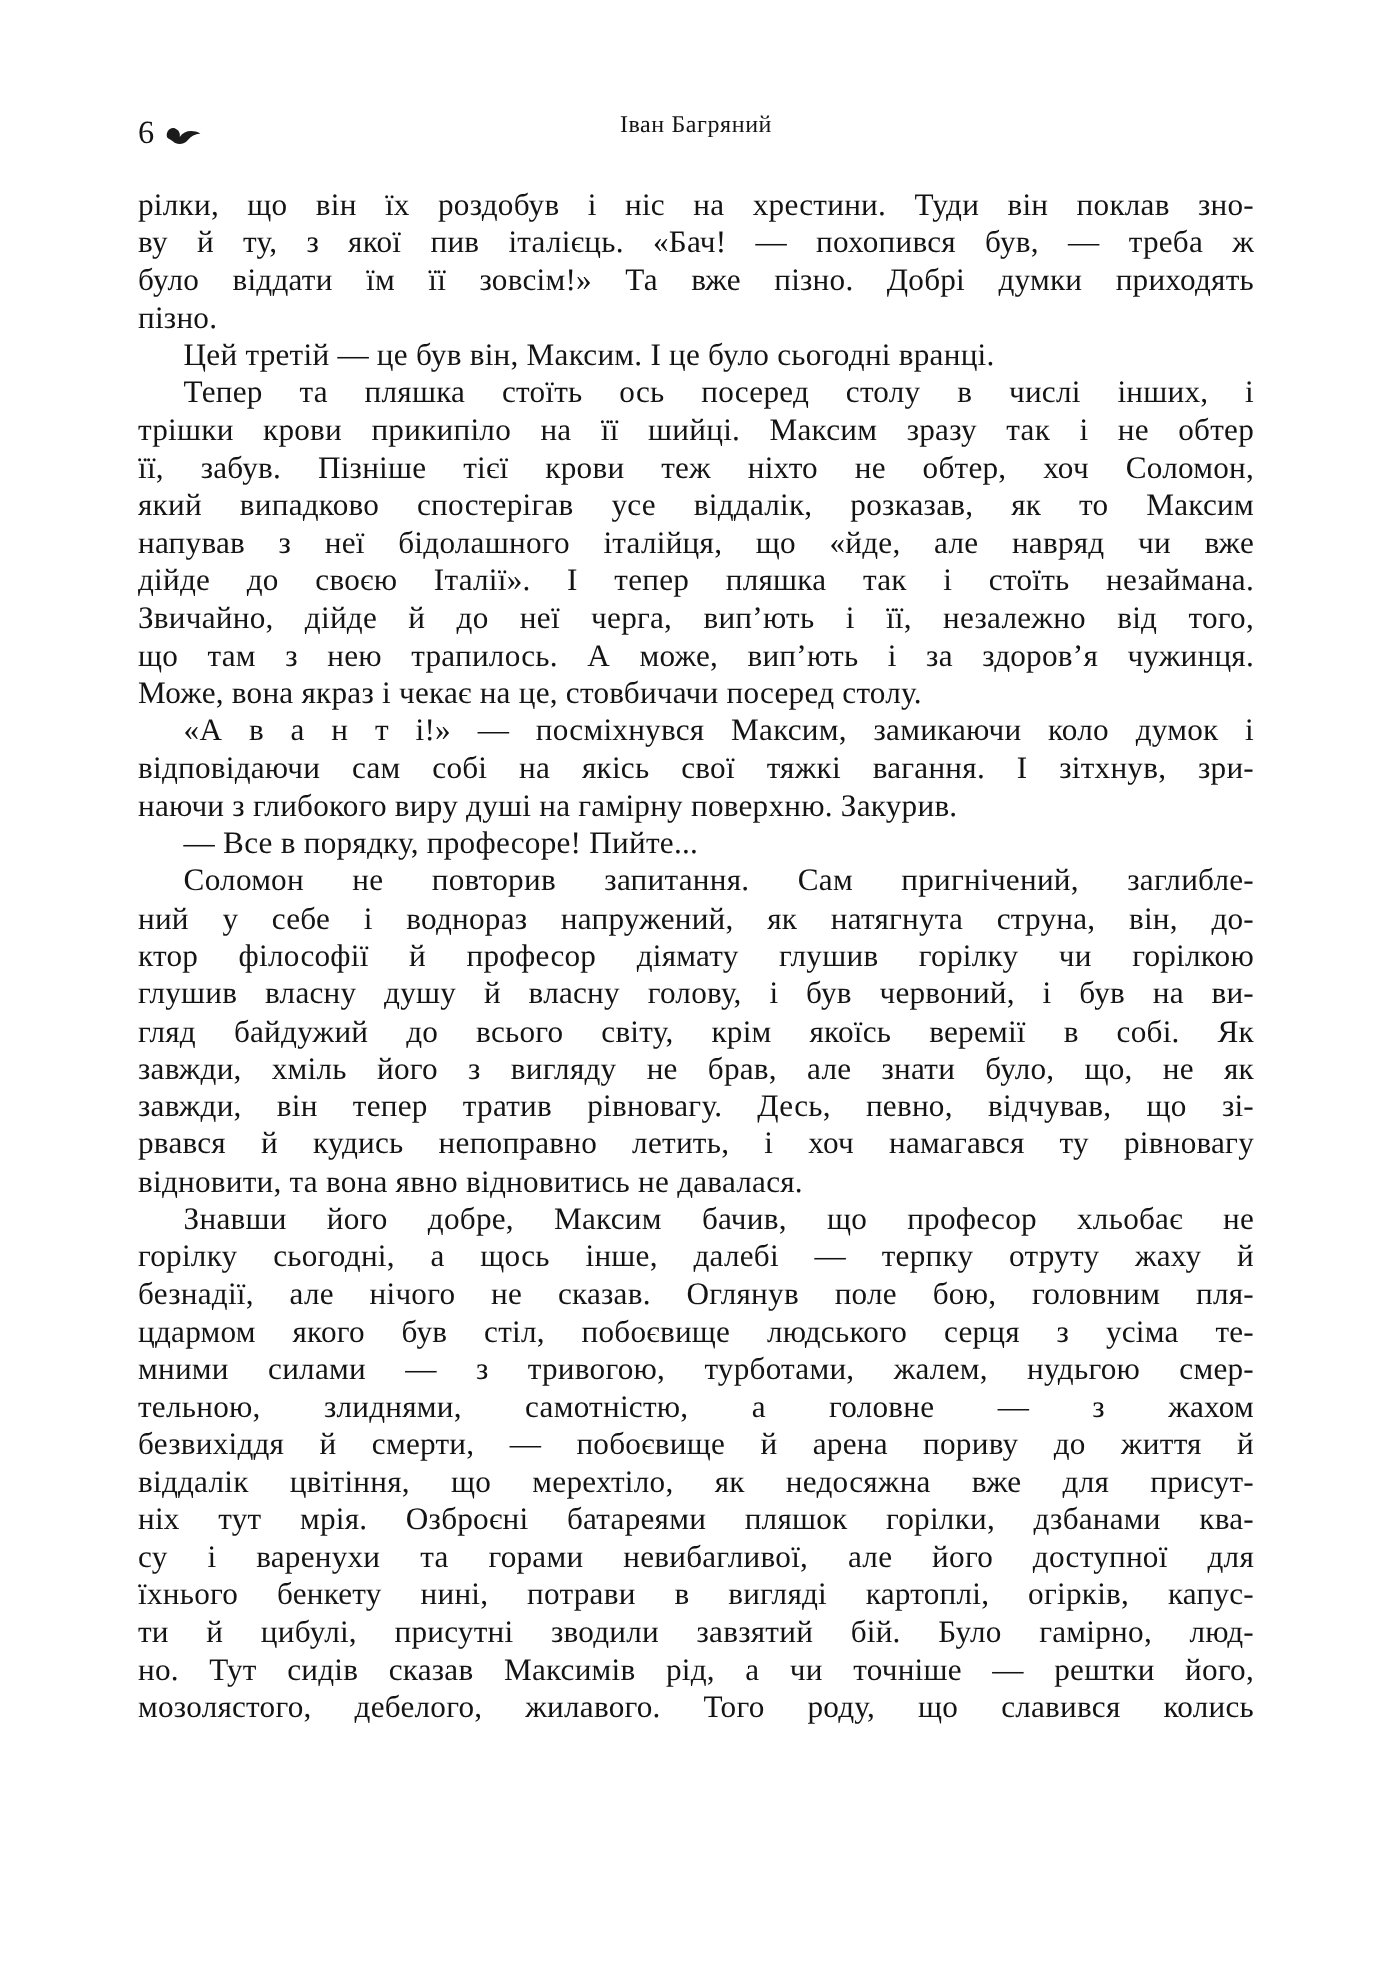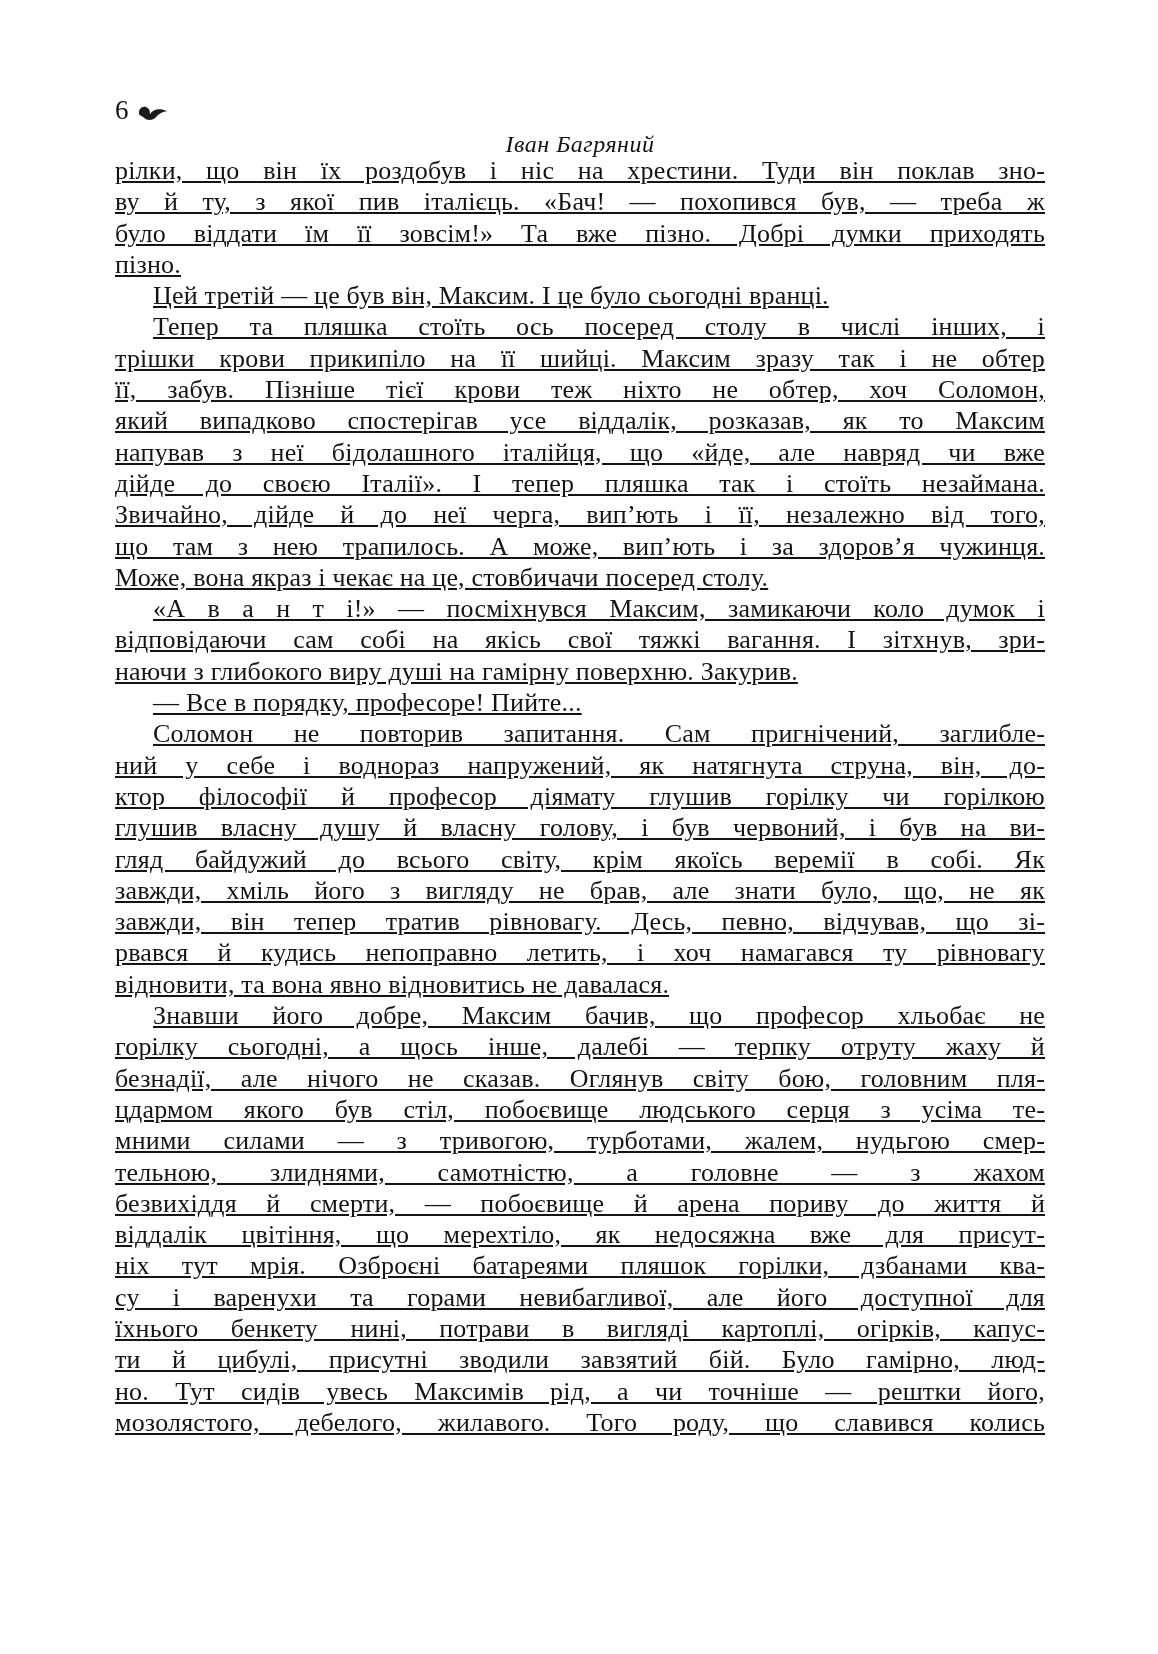--- a/index.html
+++ b/index.html
@@ -29,39 +29,36 @@
     gap: 8px;
   }
   .page-number { font-size: 27px; color: #141414; }
   .fleuron { display: inline-block; margin-top: 6px; }
   .header-title {
     position: absolute;
     left: 0;
     right: 0;
     top: 1px;
     text-align: center;
-    font-style: italic;
-    font-size: 24px;
+    font-size: 20px;
     letter-spacing: 0.5px;
-    margin-top: 38px;
   }
   .text-body {
     position: absolute;
     top: 155px;
     left: 115px;
     width: 930px;
     font-size: 26px;
     line-height: 31.3px;
   }
   .line {
     text-align: justify;
     text-align-last: justify;
     white-space: nowrap;
     letter-spacing: 0.2px;
-    text-decoration: underline;
   }
   .line.last {
     text-align-last: left;
   }
   .line.indent {
     text-indent: 38px;
   }
 </style>
 </head>
 <body>
@@ -107,27 +104,27 @@
       <div class="line">ний у себе і воднораз напружений, як натягнута струна, він, до-</div>
       <div class="line">ктор філософії й професор діямату глушив горілку чи горілкою</div>
       <div class="line">глушив власну душу й власну голову, і був червоний, і був на ви-</div>
       <div class="line">гляд байдужий до всього світу, крім якоїсь веремії в собі. Як</div>
       <div class="line">завжди, хміль його з вигляду не брав, але знати було, що, не як</div>
       <div class="line">завжди, він тепер тратив рівновагу. Десь, певно, відчував, що зі-</div>
       <div class="line">рвався й кудись непоправно летить, і хоч намагався ту рівновагу</div>
       <div class="line last">відновити, та вона явно відновитись не давалася.</div>
       <div class="line indent">Знавши його добре, Максим бачив, що професор хльобає не</div>
       <div class="line">горілку сьогодні, а щось інше, далебі — терпку отруту жаху й</div>
-      <div class="line">безнадії, але нічого не сказав. Оглянув світу бою, головним пля-</div>
+      <div class="line">безнадії, але нічого не сказав. Оглянув поле бою, головним пля-</div>
       <div class="line">цдармом якого був стіл, побоєвище людського серця з усіма те-</div>
       <div class="line">мними силами — з тривогою, турботами, жалем, нудьгою смер-</div>
       <div class="line">тельною, злиднями, самотністю, а головне — з жахом</div>
       <div class="line">безвихіддя й смерти, — побоєвище й арена пориву до життя й</div>
       <div class="line">віддалік цвітіння, що мерехтіло, як недосяжна вже для присут-</div>
       <div class="line">ніх тут мрія. Озброєні батареями пляшок горілки, дзбанами ква-</div>
       <div class="line">су і варенухи та горами невибагливої, але його доступної для</div>
       <div class="line">їхнього бенкету нині, потрави в вигляді картоплі, огірків, капус-</div>
       <div class="line">ти й цибулі, присутні зводили завзятий бій. Було гамірно, люд-</div>
-      <div class="line">но. Тут сидів увесь Максимів рід, а чи точніше — рештки його,</div>
+      <div class="line">но. Тут сидів сказав Максимів рід, а чи точніше — рештки його,</div>
       <div class="line">мозолястого, дебелого, жилавого. Того роду, що славився колись</div>
     </div>
 
 </div>
 
 </body></html>

